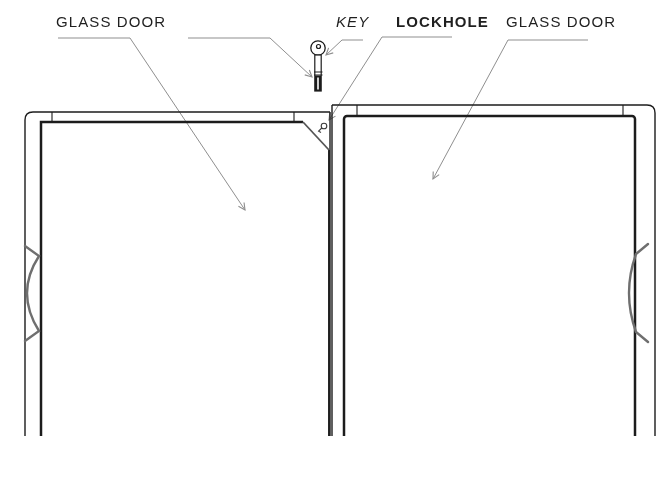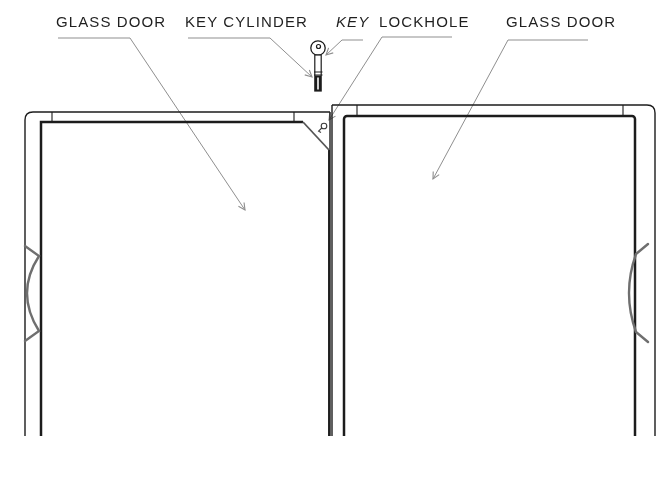--- a/index.html
+++ b/index.html
@@ -26,21 +26,21 @@
     font-size: 15px;
     letter-spacing: 1.1px;
     color: #1f1f1f;
     white-space: nowrap;
     line-height: 17px;
     user-select: none;
   }
   .lbl-glass-door-left  { left: 56px; }
   .lbl-key-cylinder     { left: 185px; }
   .lbl-key              { left: 336px; font-style: italic; }
-  .lbl-lockhole         { left: 379px; }
+  .lbl-lockhole         { left: 396px; font-weight: bold; }
   .lbl-glass-door-right { left: 506px; }
 </style>
 </head>
 <body>
 
 <div class="canvas">
 
   <svg class="drawing-svg" width="666" height="488" viewBox="0 0 666 488">
     <defs>
       <marker id="arr" viewBox="0 0 8 8" refX="7" refY="4" markerWidth="9" markerHeight="9" orient="auto">
@@ -86,18 +86,17 @@
       <path d="M321.8,128 L318.6,131.2 L321,132.6"></path>
     </g>
 
     <g fill="none" stroke-width="2.4" stroke-linecap="round" stroke="#6f6f6f">
       <path d="M25,246 L39,256 Q15,293 39,331 L25,341"></path>
       <path d="M648,244 L636,254 Q622,293 636,332 L648,342"></path>
     </g>
   </svg>
 
   <div class="callout-label lbl-glass-door-left">GLASS DOOR</div>
-  <div class="callout-label lbl-key-cylinder">KEY CYLINDER</div>
   <div class="callout-label lbl-key">KEY</div>
   <div class="callout-label lbl-lockhole">LOCKHOLE</div>
   <div class="callout-label lbl-glass-door-right">GLASS DOOR</div>
 
 </div>
 
 </body></html>

